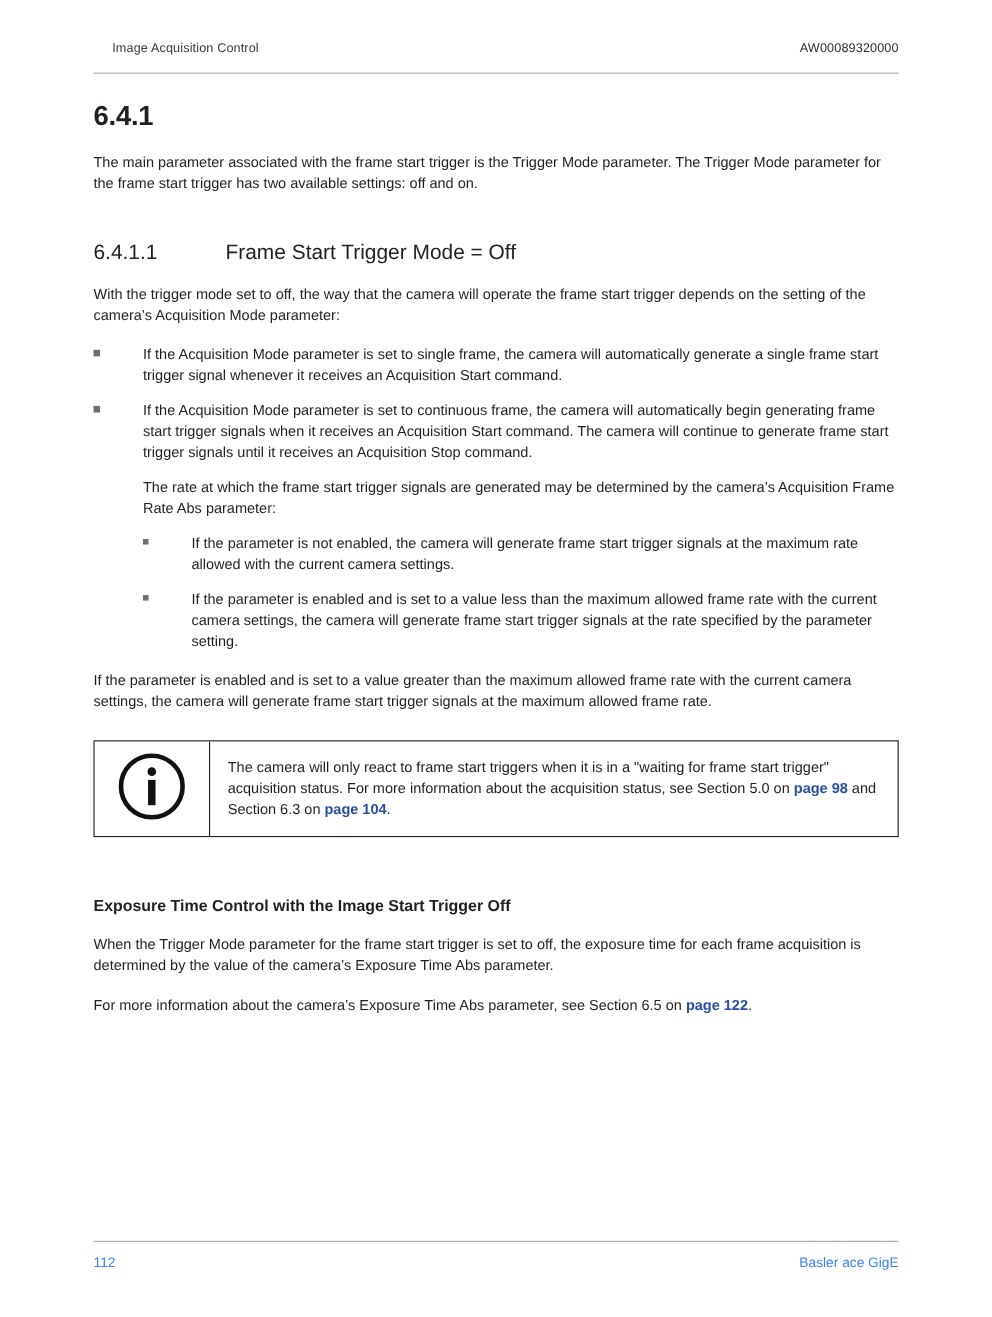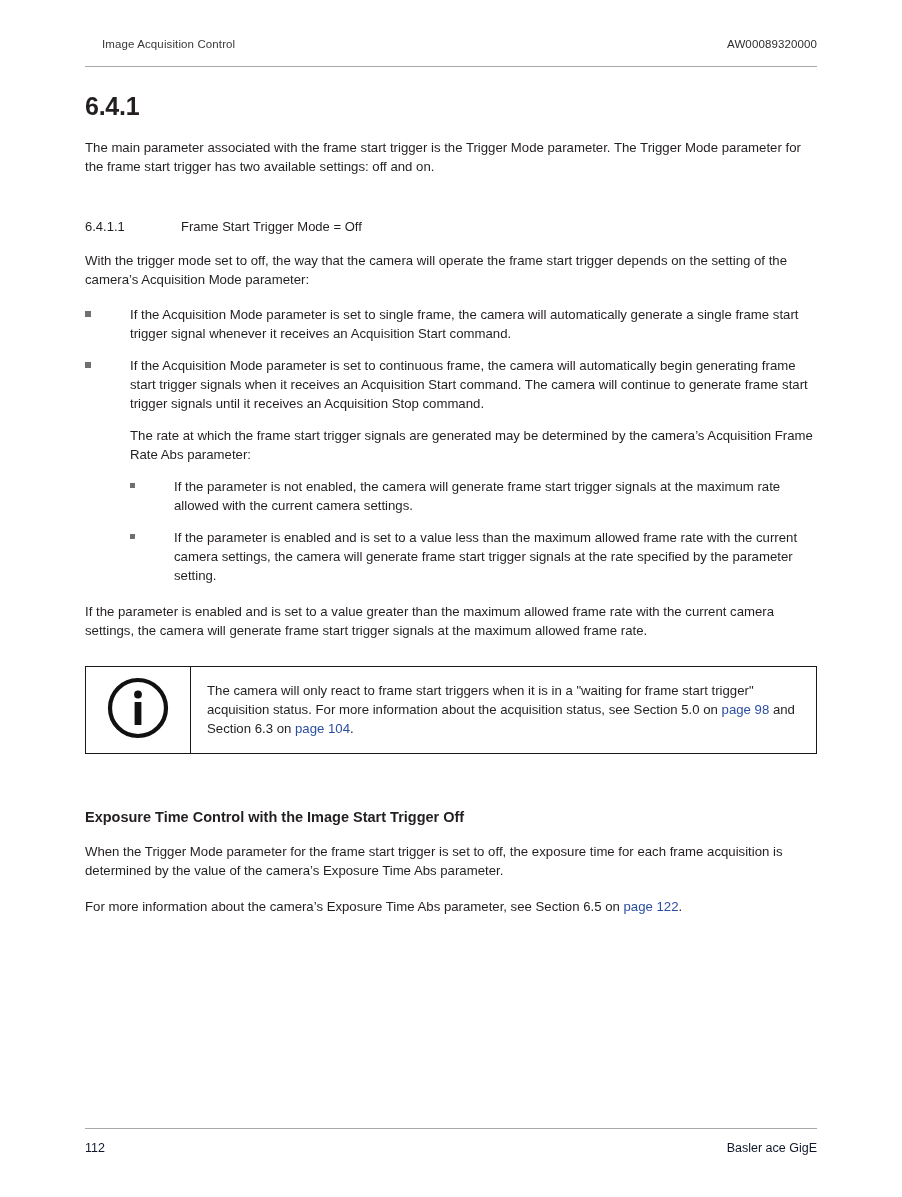--- a/index.html
+++ b/index.html
@@ -65,25 +65,26 @@
     margin: 0 0 0 0;
     letter-spacing: -0.01em;
     display: flex;
     align-items: baseline;
   }
   h1.sec-title .num {
     width: 88px;
     flex: none;
   }
   h2.subsec-title {
-    font-size: 13px;
+    font-size: 19px;
     font-weight: normal;
     margin: 43px 0 0 0;
     display: flex;
     align-items: flex-start;
+    gap: 24px;
   }
   h2.subsec-title .num {
     width: 96px;
     flex: none;
   }
 
   p {
     font-size: 13.2px;
     line-height: 1.44;
     margin: 17px 0 0 0;
@@ -148,20 +149,21 @@
     align-items: center;
     justify-content: center;
   }
   .notebox .textcell {
     padding: 14px 14px 14px 16px;
     font-size: 13.2px;
     line-height: 1.45;
   }
   .link {
     color: #2b4ea2;
+    font-weight: bold;
   }
 
   
   h3.boldhead {
     font-size: 14.5px;
     font-weight: bold;
     margin: 55px 0 0 0;
   }
 
   
@@ -173,21 +175,21 @@
     border-top: 1px solid #a9a9a9;
   }
   .footer {
     position: absolute;
     left: 0;
     right: 0;
     bottom: 42px;
     display: flex;
     justify-content: space-between;
     font-size: 12.5px;
-    color: #0f172a;
+    color: #3b82f6;
   }
 </style>
 </head>
 <body>
 
 <div class="page">
   <div class="content">
 
     <div class="runhead">
       <div class="left">Image Acquisition Control</div>

